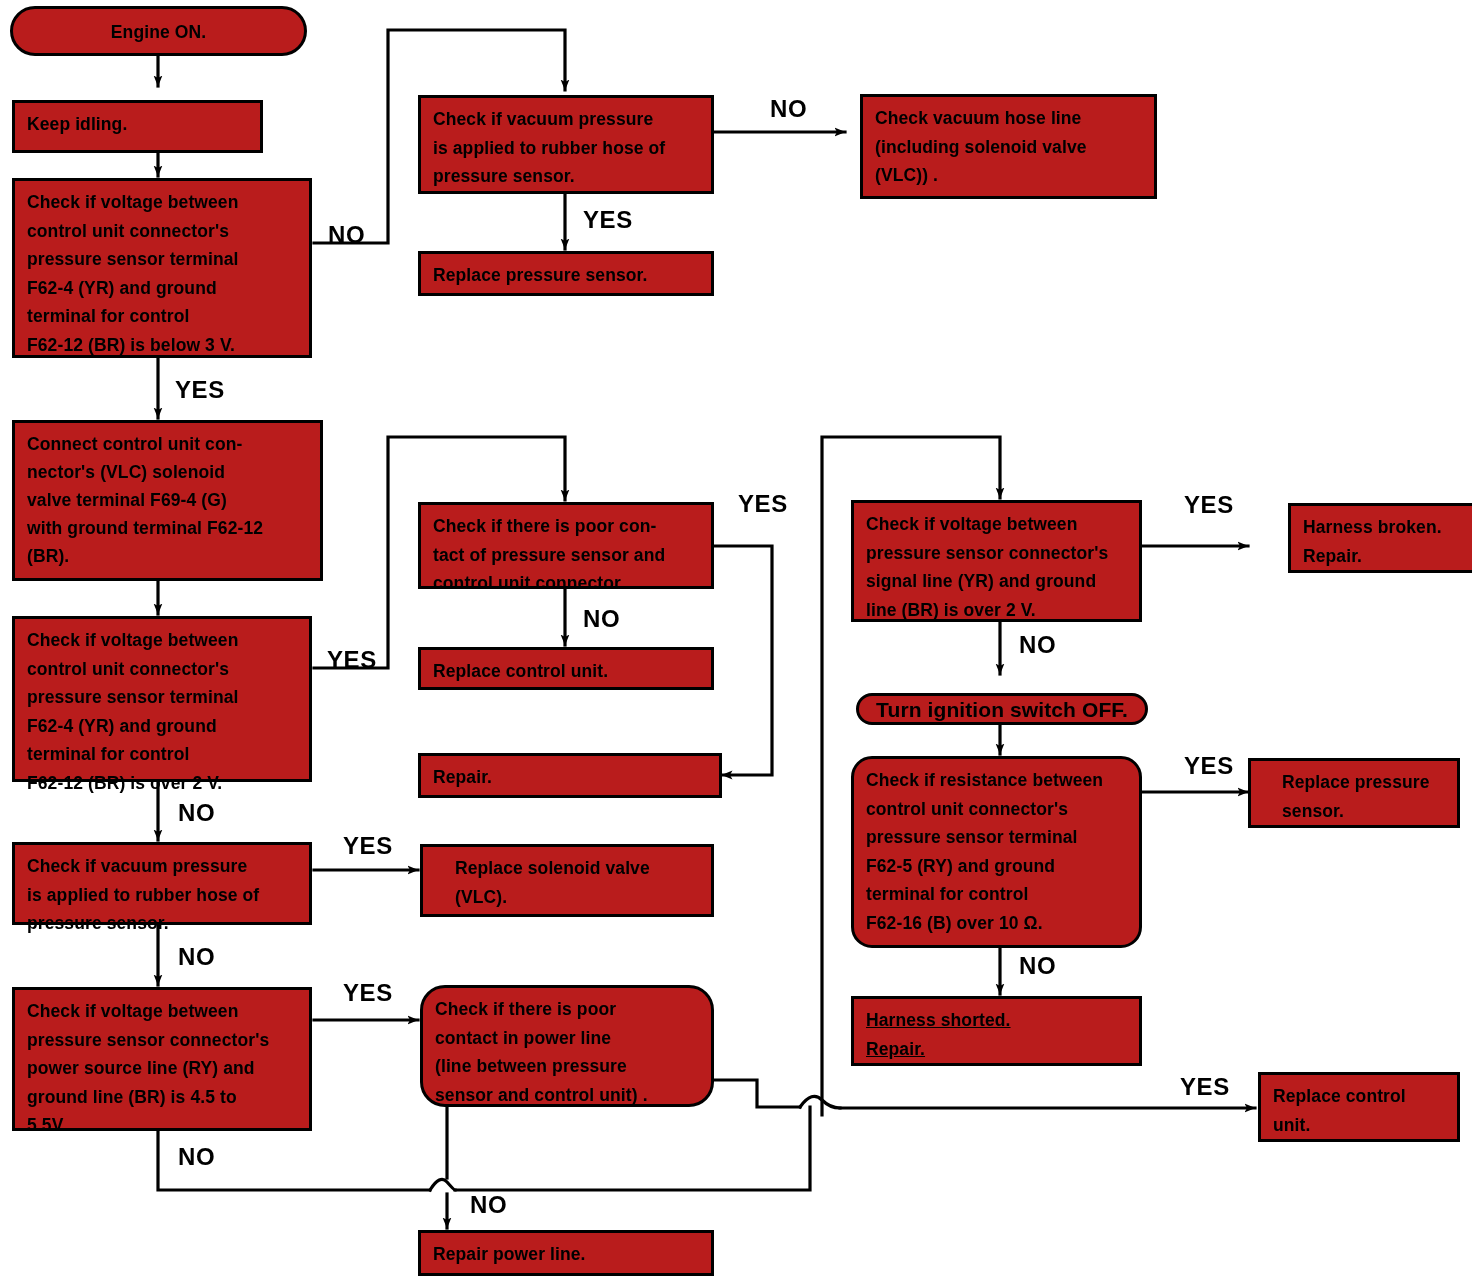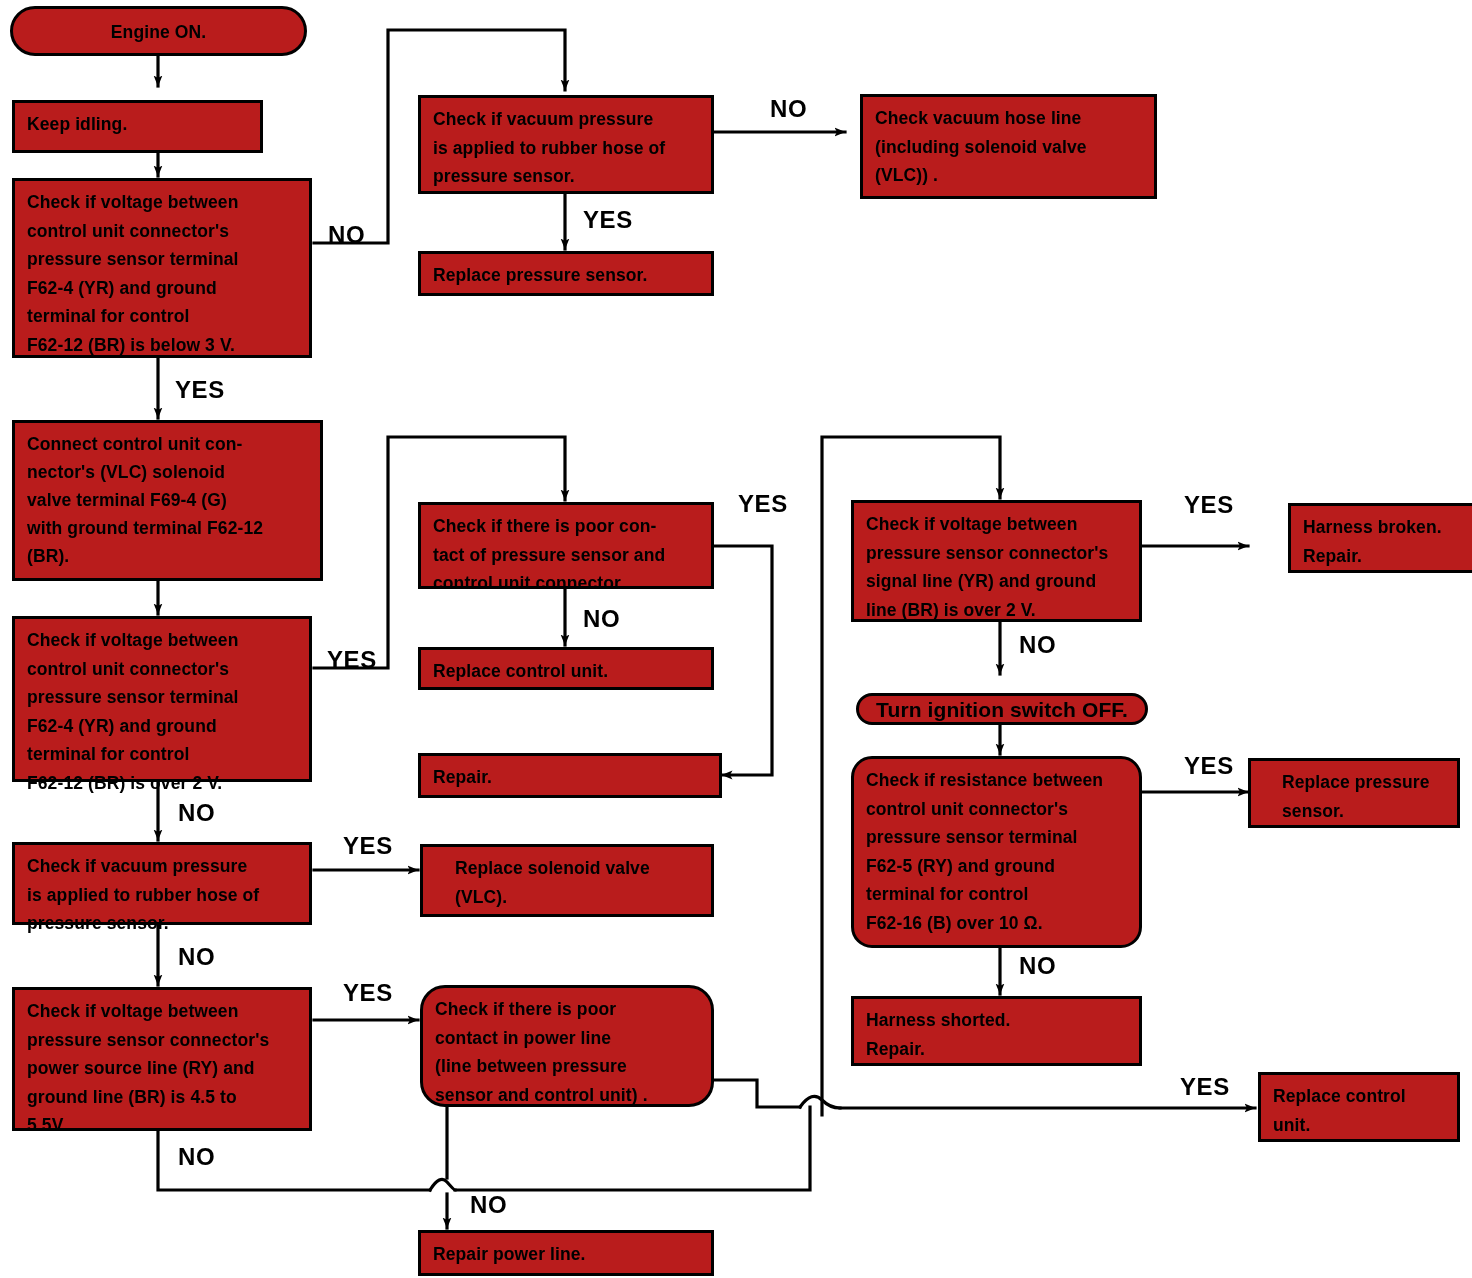--- a/index.html
+++ b/index.html
@@ -187,21 +187,21 @@
   <div class="node" style="left:851px;top:756px;width:291px;height:192px;border-radius:21px;">Check if resistance between
 control unit connector's
 pressure sensor terminal
 F62-5 (RY) and ground
 terminal for control
 F62-16 (B) over 10 Ω.</div>
 
   <div class="node" style="left:1248px;top:758px;width:212px;height:70px;padding-left:31px;">Replace pressure
 sensor.</div>
 
-  <div class="node" style="left:851px;top:996px;width:291px;height:70px;">Harness shorted.
+  <div class="node" style="left:851px;top:996px;width:291px;height:70px;text-decoration:underline;">Harness shorted.
 Repair.</div>
 
   <div class="node" style="left:1258px;top:1072px;width:202px;height:70px;">Replace control
 unit.</div>
 
   <div class="edge-label" style="left:328px;top:226px;">NO</div>
 
   <div class="edge-label" style="left:175px;top:381px;">YES</div>
 
   <div class="edge-label" style="left:770px;top:100px;">NO</div>

